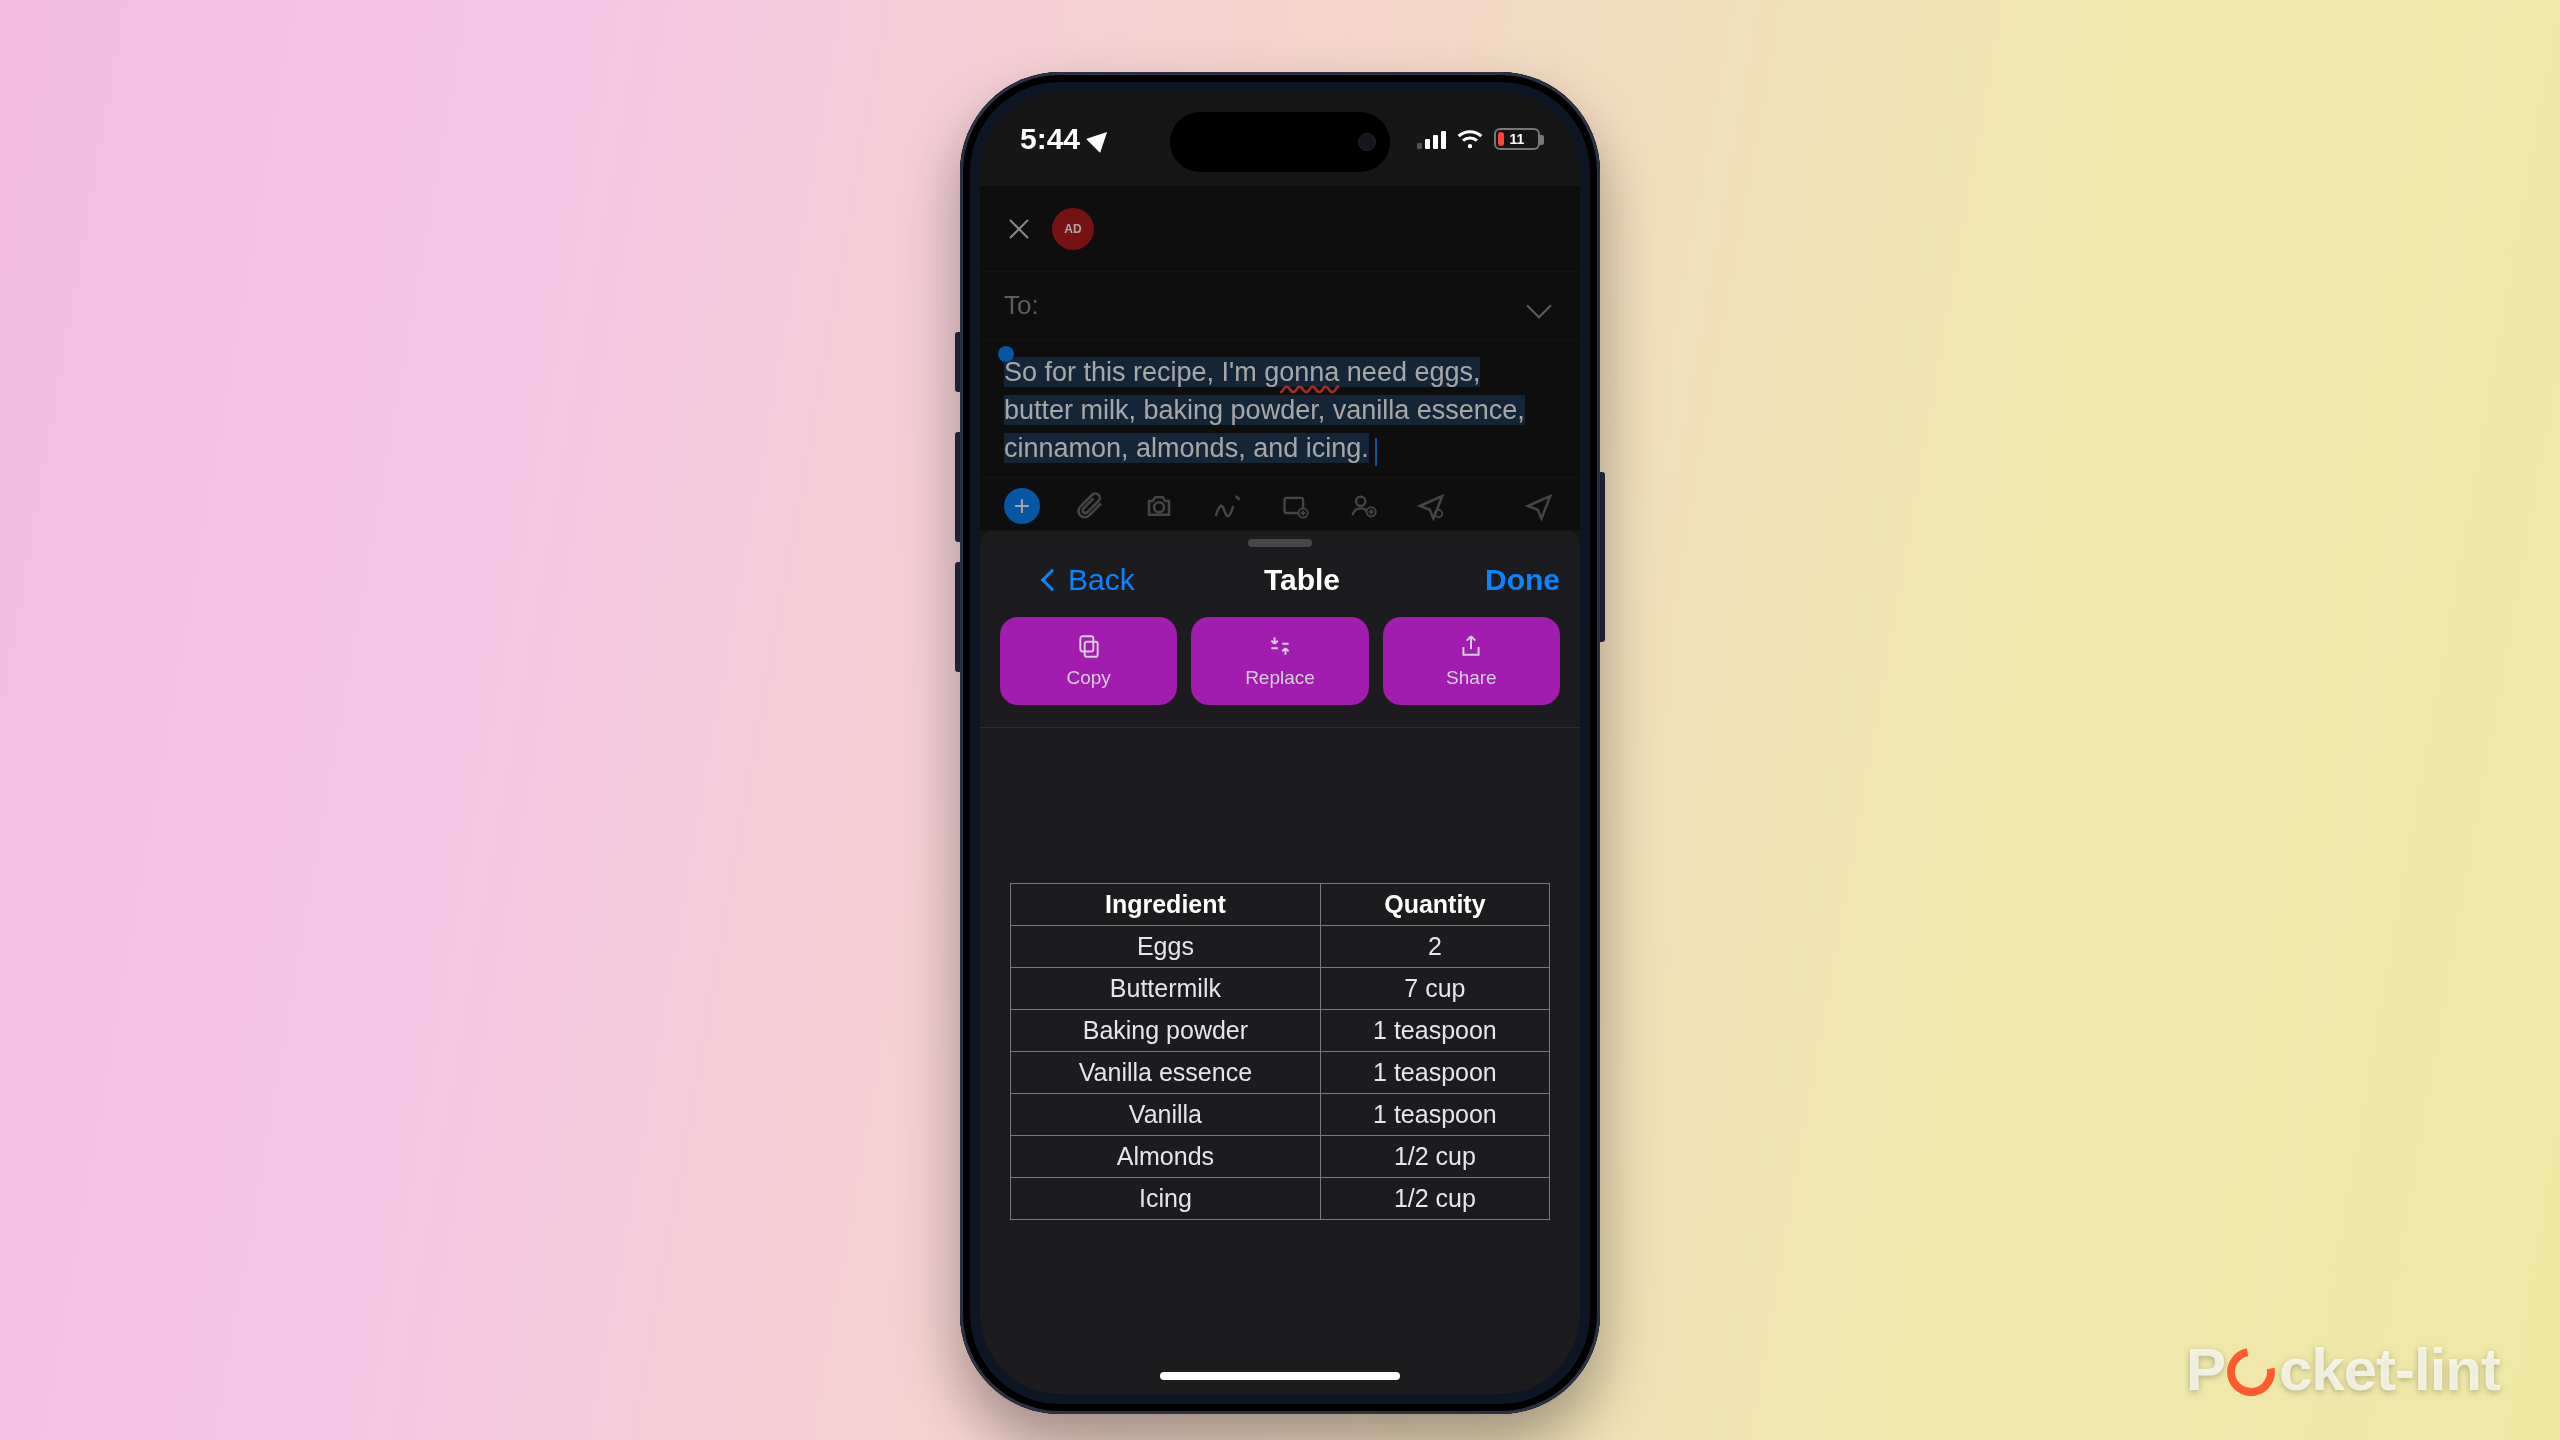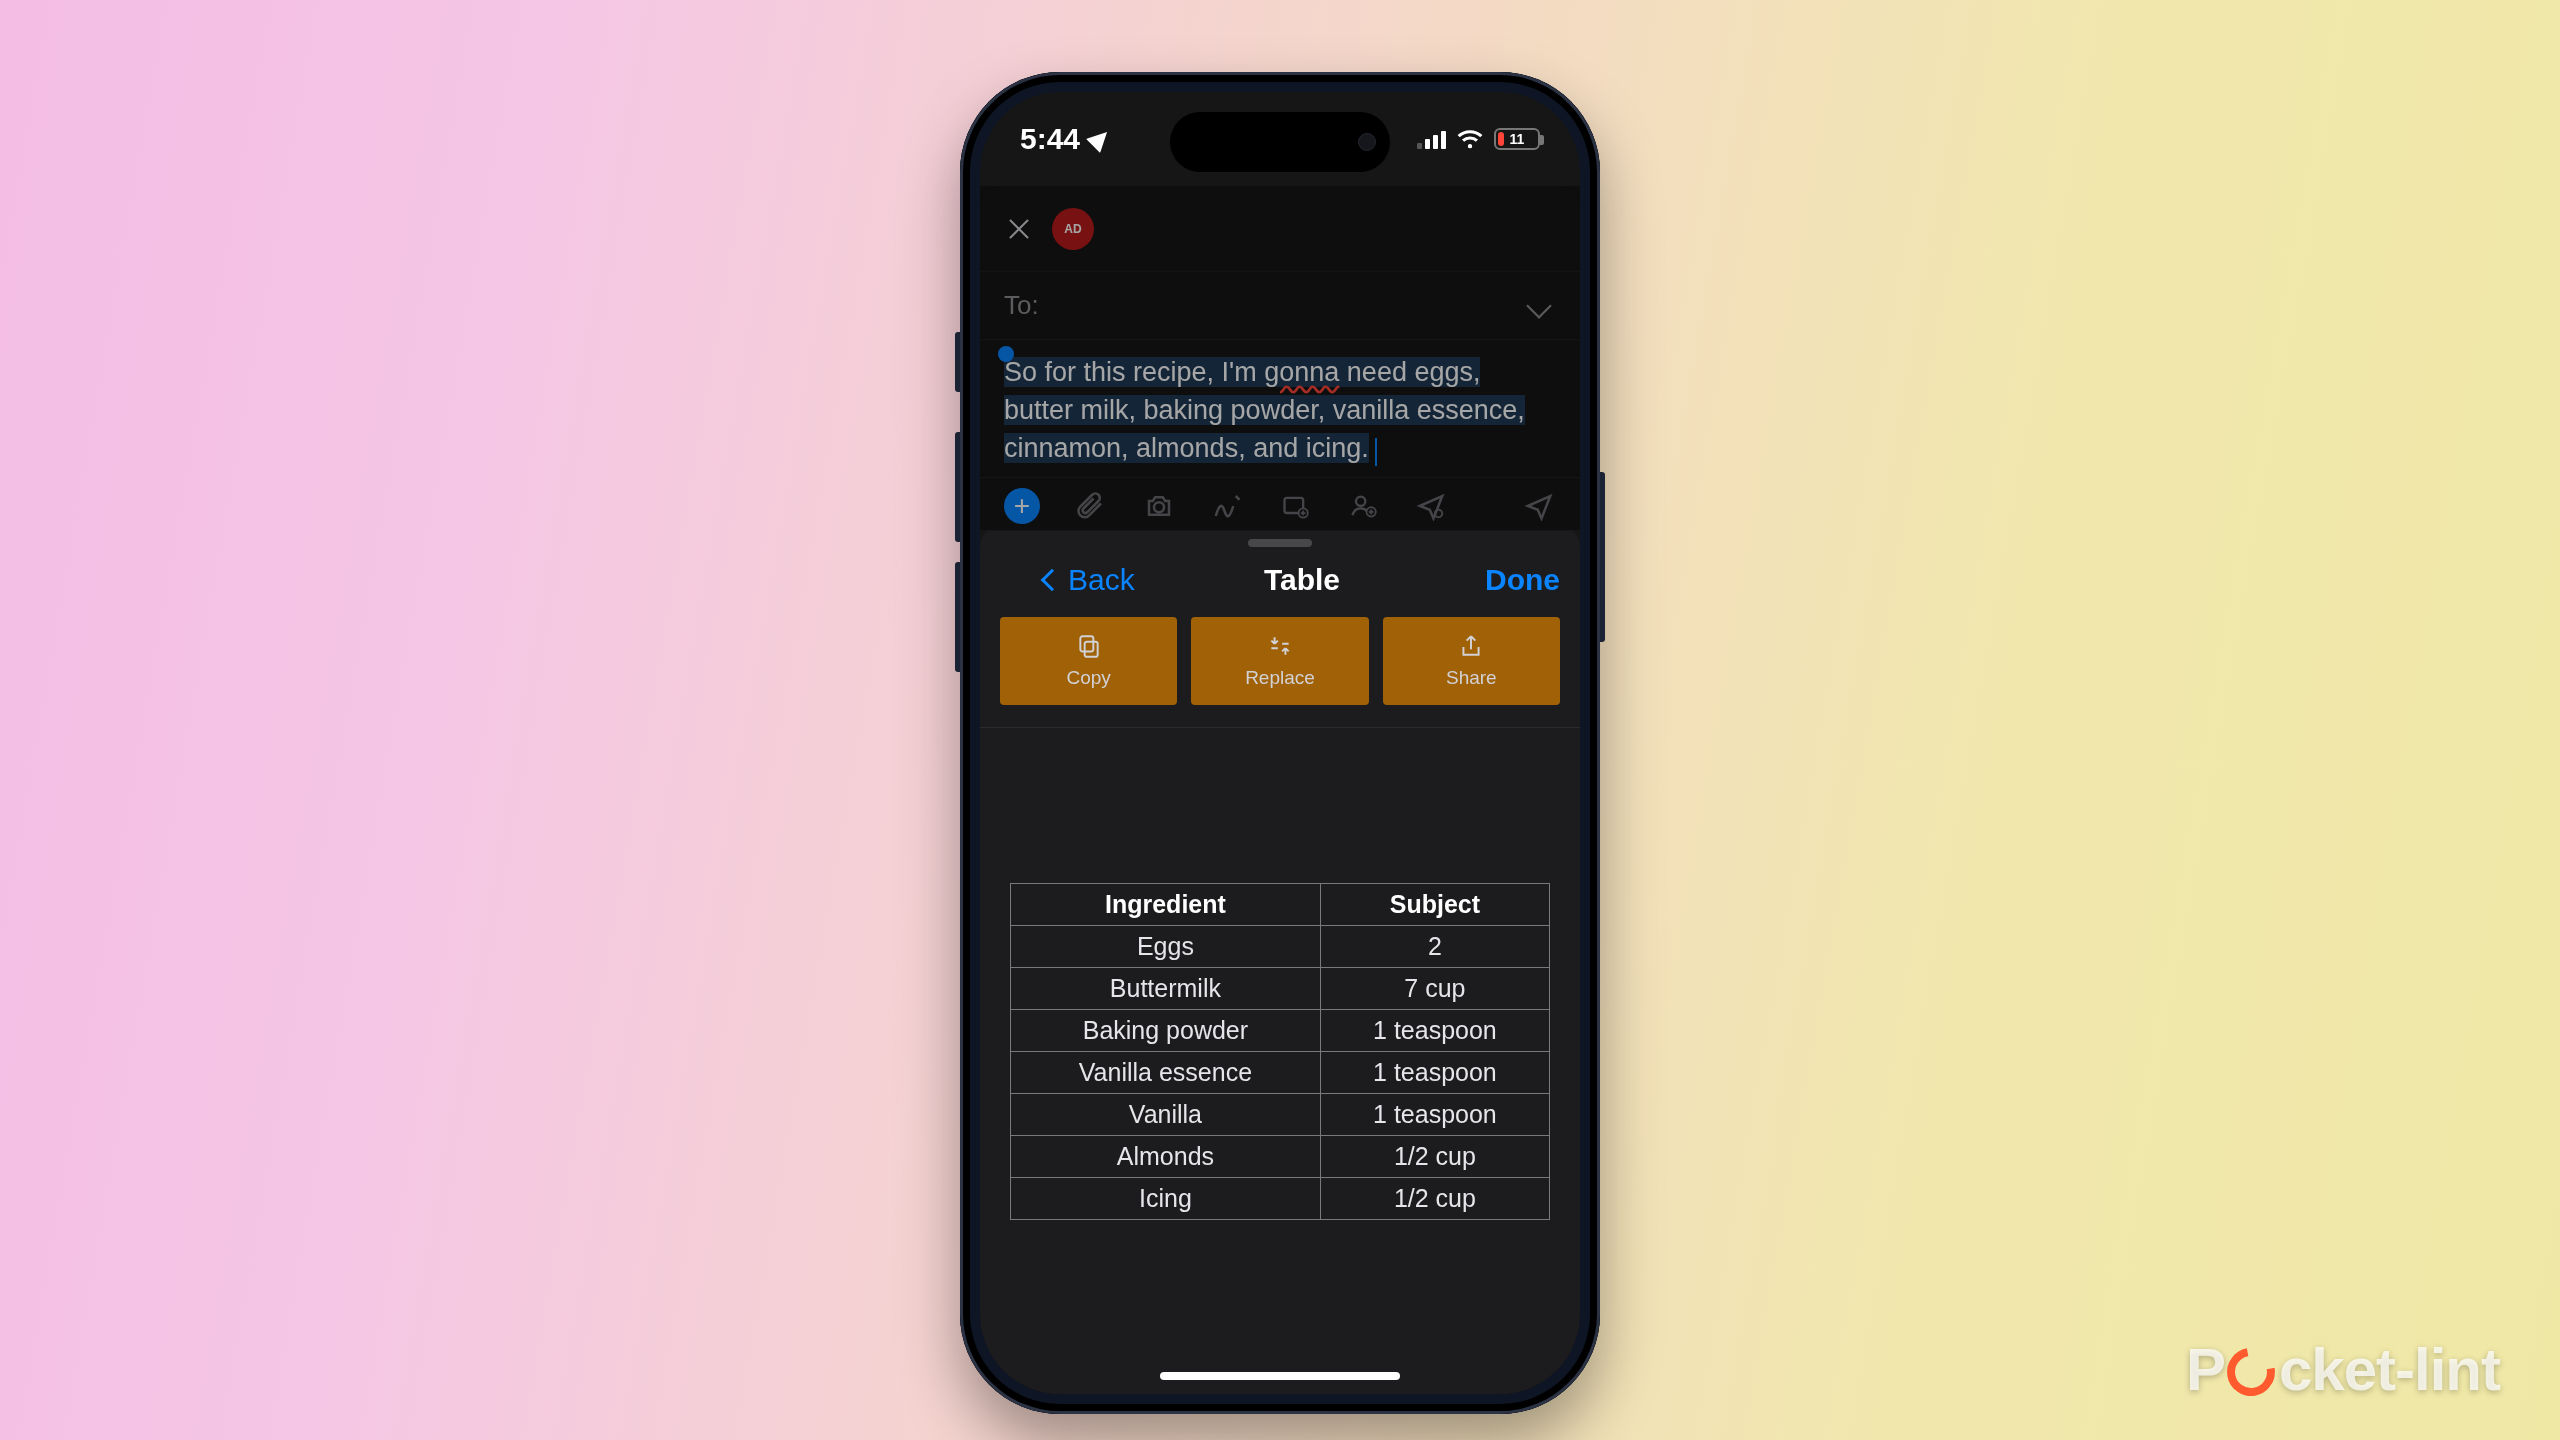--- a/index.html
+++ b/index.html
@@ -138,21 +138,21 @@
   .nav-back{color:#0a84ff;display:flex;align-items:center;gap:8px}
   .nav-back .chev{width:16px;height:16px;border-left:3px solid #0a84ff;border-bottom:3px solid #0a84ff;transform:rotate(45deg)}
   .nav-title{position:absolute;left:50%;transform:translateX(-50%);font-weight:600}
   .nav-done{color:#0a84ff;font-weight:600}
 
   .action-row{
     display:flex;gap:14px;padding:0 20px 22px;
     border-bottom:1px solid rgba(255,255,255,0.07);
   }
   .action-btn{
-    flex:1;background:#a16207;border-radius:4px;
+    flex:1;background:#a21caf;border-radius:18px;
     height:88px;
     display:flex;flex-direction:column;align-items:center;justify-content:center;gap:8px;
     color:#d1d1d6;font-size:19px;
   }
   .action-btn svg{width:26px;height:26px}
 
   .table-wrap{
     flex:1;display:flex;align-items:center;justify-content:center;
     padding:40px 30px 60px;
   }
@@ -317,21 +317,21 @@
             </svg>
           <span>Share</span>
         </div>
       </div>
 
       <div class="table-wrap">
         <table>
           <thead>
               <tr id="thead-row">
                 <th>Ingredient</th>
-                <th>Subject</th>
+                <th>Quantity</th>
               </tr>
             </thead>
           <tbody id="tbody">
               <tr>
                 <td>Eggs</td>
                 <td>2</td>
               </tr>
               <tr>
                 <td>Buttermilk</td>
                 <td>7 cup</td>

